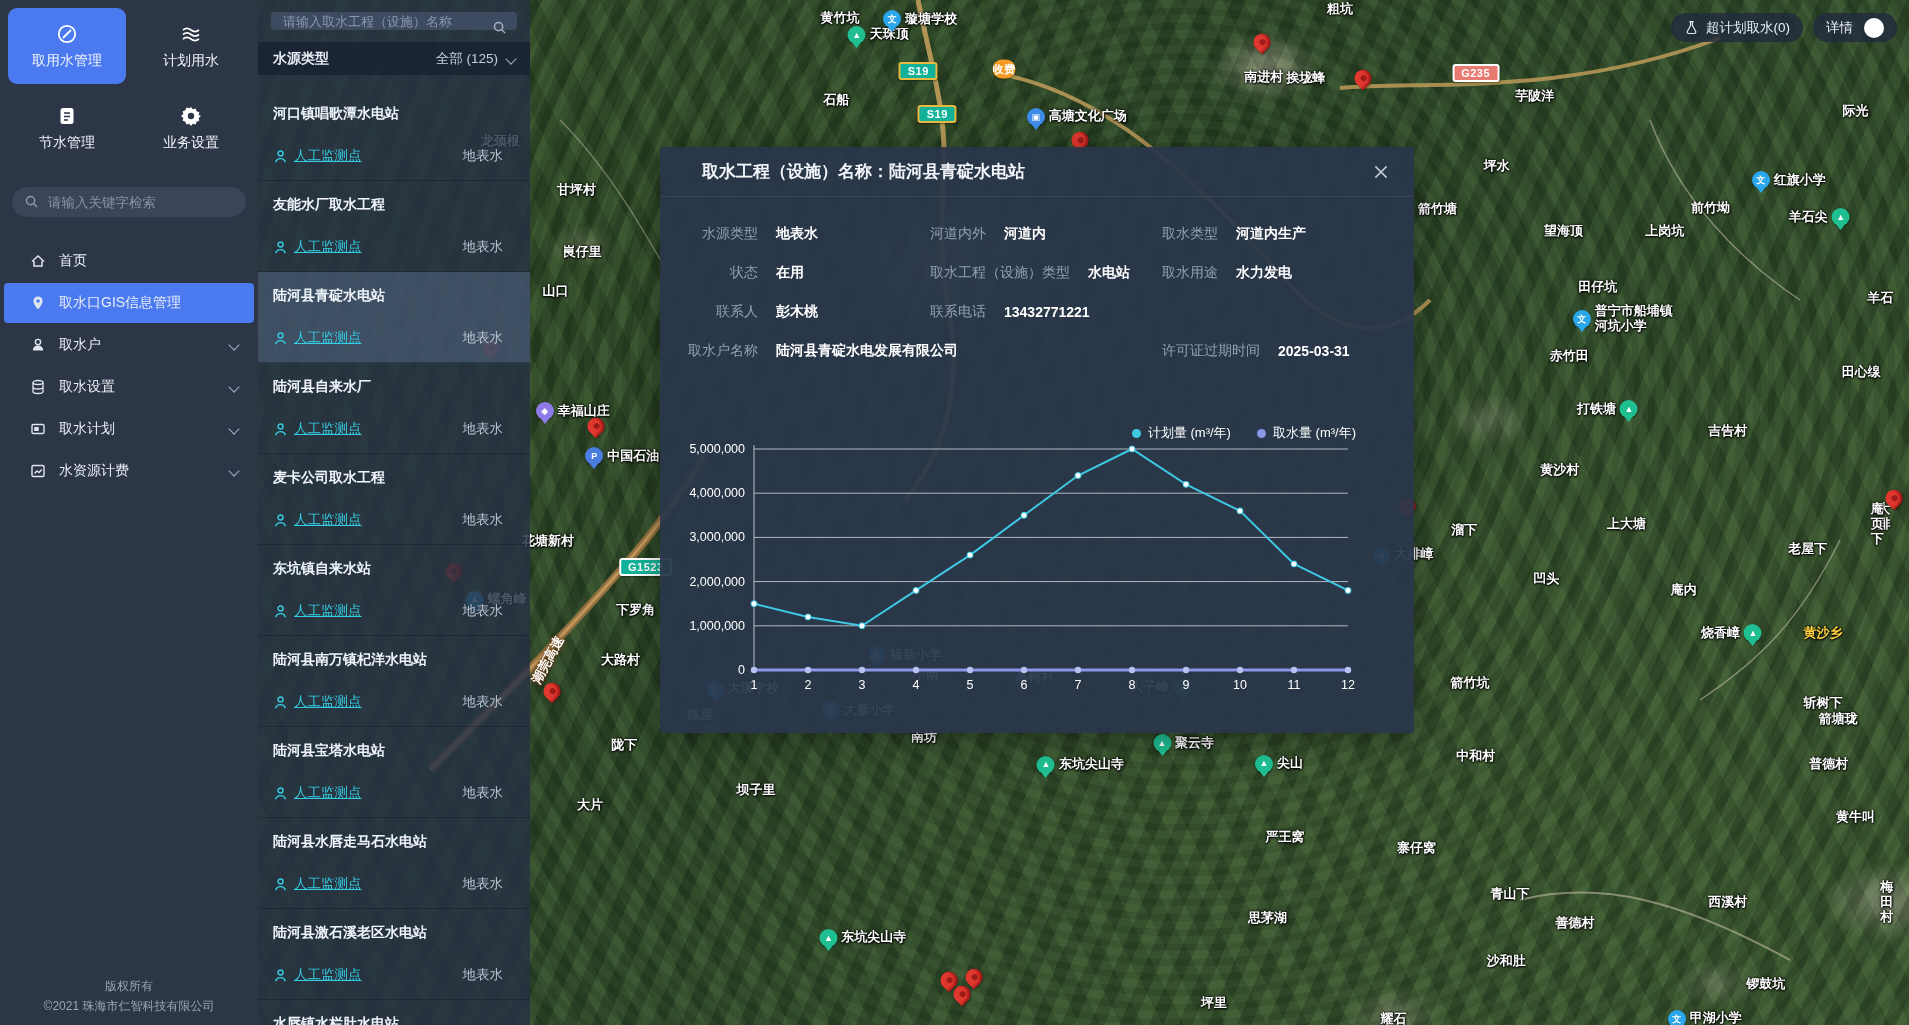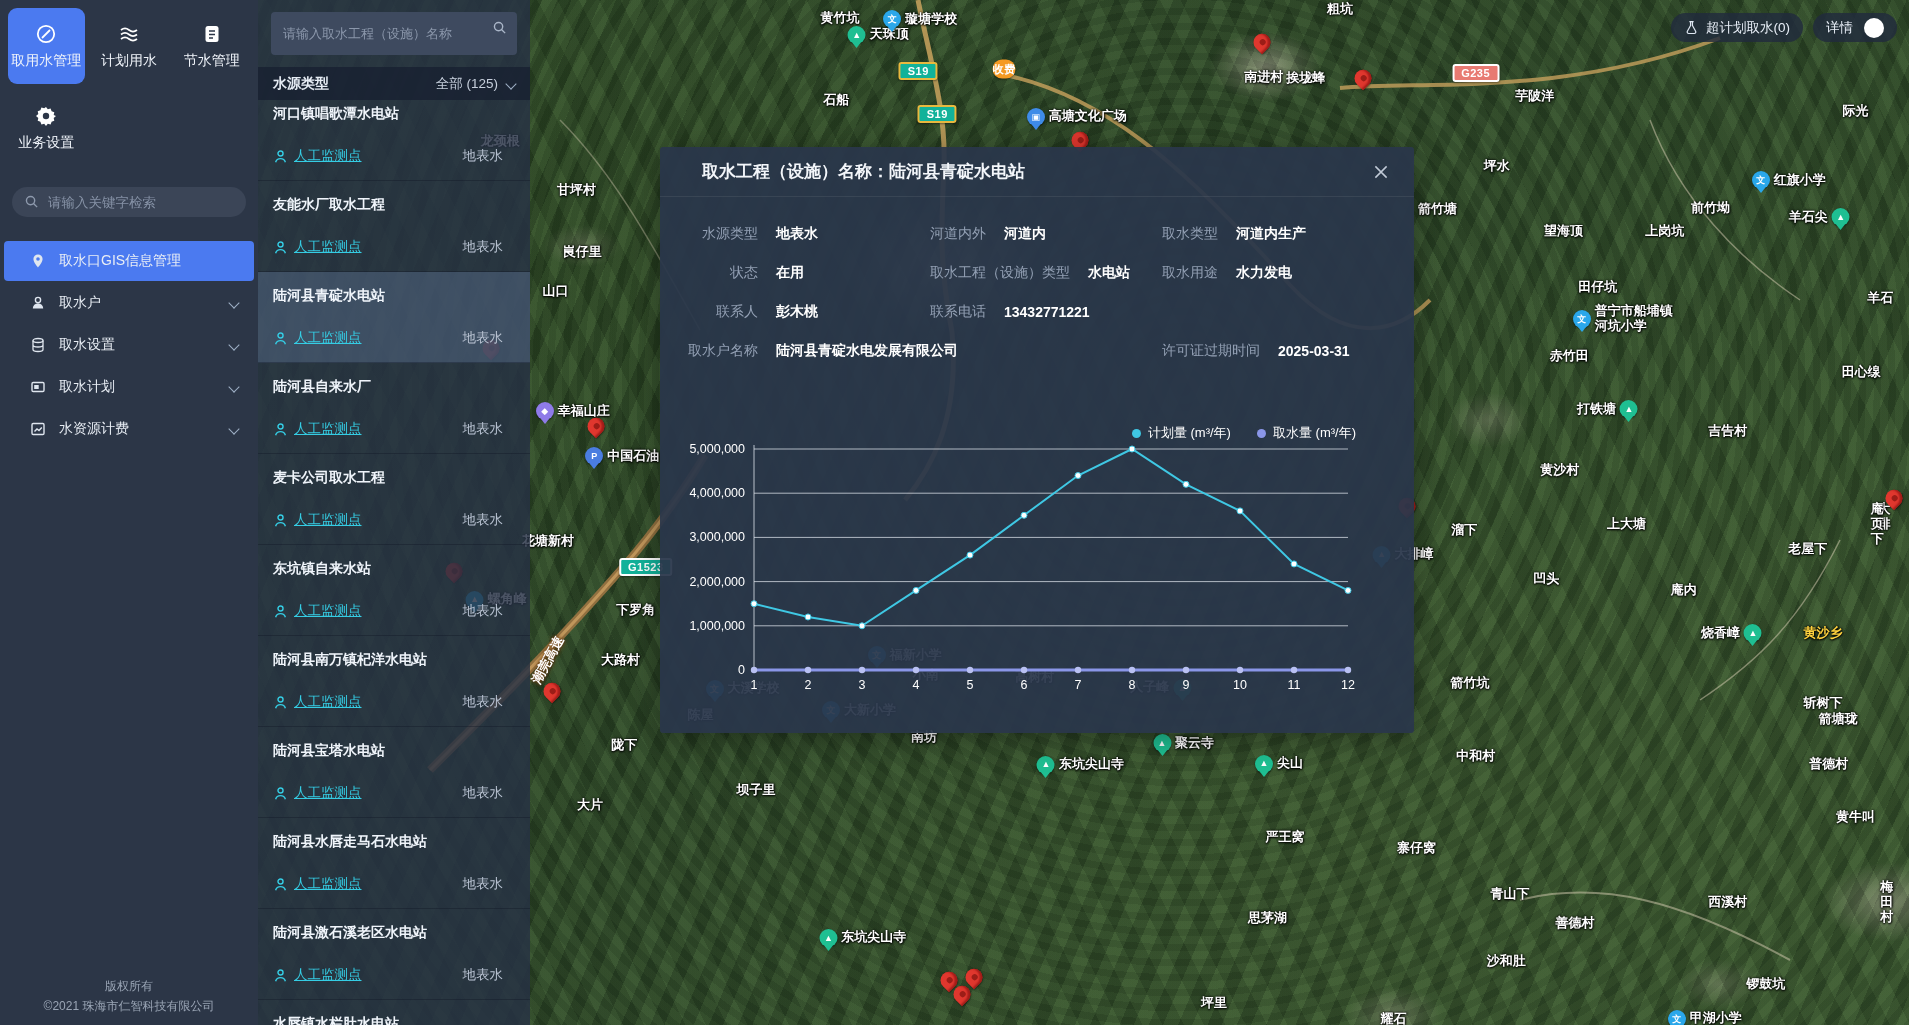--- a/index.html
+++ b/index.html
@@ -50,21 +50,21 @@
   .pin::after{content:"";position:absolute;left:5.5px;top:5.5px;width:6px;height:6px;border-radius:50%;background:#9c1d17;}
   
   #top-controls{position:absolute;top:13px;right:12px;display:flex;gap:10px;align-items:center;z-index:30;}
   .pill{height:29px;border-radius:15px;background:rgba(33,43,61,.82);display:flex;align-items:center;
     padding:0 13px;color:#e8eef7;font-size:13.5px;gap:7px;cursor:pointer;}
   .pill .picon{width:15px;height:15px;display:flex;color:#dfe7f2;}
   .pill .picon svg{width:100%;height:100%;}
   .knob{width:20px;height:20px;border-radius:50%;background:#fff;margin-left:4px;}
   
   #sidebar{position:absolute;left:0;top:0;bottom:0;width:258px;background:#2c3647;z-index:40;}
-  .modules{display:grid;grid-template-columns:1fr 1fr 1fr;padding:5px 5px 0 5px;}
+  .modules{display:grid;grid-template-columns:1fr 1fr;padding:5px 5px 0 5px;}
   .module{height:76px;margin:3px;border-radius:9px;display:flex;flex-direction:column;
     align-items:center;justify-content:center;color:#f0f4fa;cursor:pointer;}
   .module.active{background:#4b7af0;}
   .module .micon{width:22px;height:22px;color:#fff;}
   .module .micon svg{width:100%;height:100%;}
   .module .mlab{font-size:14px;margin-top:7px;}
   .sb-search{position:relative;margin:18px 12px 4px 12px;height:30px;border-radius:15px;background:#3b4557;}
   .sb-search .sicon{position:absolute;left:12px;top:7px;width:15px;height:15px;color:#8e9aad;}
   .sb-search .sicon svg{width:100%;height:100%;}
   .sb-search input{position:absolute;inset:0;background:transparent;border:none;outline:none;
@@ -76,21 +76,21 @@
   .mitem.active{background:#4b7af0;}
   .mitem .nicon{width:16px;height:16px;color:#dfe6ef;flex:0 0 auto;}
   .mitem .nicon svg{width:100%;height:100%;}
   .mitem .chev{margin-left:auto;}
   .chev{width:7px;height:7px;border-right:1.6px solid #9fb0c6;border-bottom:1.6px solid #9fb0c6;
     transform:rotate(45deg);display:inline-block;}
   .footer{position:absolute;bottom:8px;left:0;right:0;text-align:center;color:#9aa5b5;
     font-size:12px;line-height:1.65;}
   
   #panel{position:absolute;left:258px;top:0;bottom:0;width:272px;background:rgba(38,49,68,.83);z-index:20;}
-  .p-search{position:relative;margin:12px 13px;height:43px;border-radius:4px;background:rgba(64,76,98,.92);}
+  .p-search{position:relative;margin:12px 13px;height:18px;border-radius:4px;background:rgba(64,76,98,.92);}
   .p-search input{position:absolute;inset:0;background:transparent;border:none;outline:none;
     color:#dfe6f0;font-size:13px;padding:0 34px 0 12px;font-family:inherit;}
   .p-search input::placeholder{color:#8b97ab;}
   .p-search .sicon{position:absolute;right:10px;top:8px;width:15px;height:15px;color:#aab6c8;}
   .p-search .sicon svg{width:100%;height:100%;}
   .p-filter{height:33px;background:rgba(25,34,50,.88);display:flex;align-items:center;
     padding:0 15px;cursor:pointer;}
   .f-label{color:#e6ecf4;font-size:14px;font-weight:600;}
   .f-val{margin-left:auto;display:flex;align-items:center;gap:9px;color:#c6cfdc;font-size:13.5px;}
   #station-list{position:absolute;top:90px;bottom:0;left:0;right:0;overflow:hidden;}
@@ -290,20 +290,27 @@
     <div class="sb-search">
       <span class="sicon">
         <svg viewBox="0 0 16 16">
             <circle cx="7" cy="7" r="4.4" fill="none" stroke="currentColor" stroke-width="1.5"></circle>
             <path d="M10.4 10.4 14 14" stroke="currentColor" stroke-width="1.5"></path>
           </svg>
       </span>
       <input placeholder="请输入关键字检索" style="">
     </div>
     <nav id="menu">
+        <div class="mitem">
+          <span class="nicon"><svg viewBox="0 0 16 16">
+              <path d="M2 8.5 8 3l6 5.5" fill="none" stroke="currentColor" stroke-width="1.5"></path>
+              <path d="M4 8v5h8V8" fill="none" stroke="currentColor" stroke-width="1.5"></path>
+            </svg></span>
+          <span>首页</span>
+        </div>
         <div class="mitem active">
           <span class="nicon"><svg viewBox="0 0 16 16">
               <path d="M8 1.5a4.6 4.6 0 0 1 4.6 4.6C12.6 9.5 8 14.5 8 14.5S3.4 9.5 3.4 6.1A4.6 4.6 0 0 1 8 1.5z" fill="currentColor"></path>
               <circle cx="8" cy="6" r="1.8" fill="#4b7af0"></circle>
             </svg></span>
           <span>取水口GIS信息管理</span>
         </div>
         <div class="mitem">
           <span class="nicon"><svg viewBox="0 0 16 16">
               <circle cx="8" cy="5" r="2.6" fill="none" stroke="currentColor" stroke-width="1.4"></circle>

